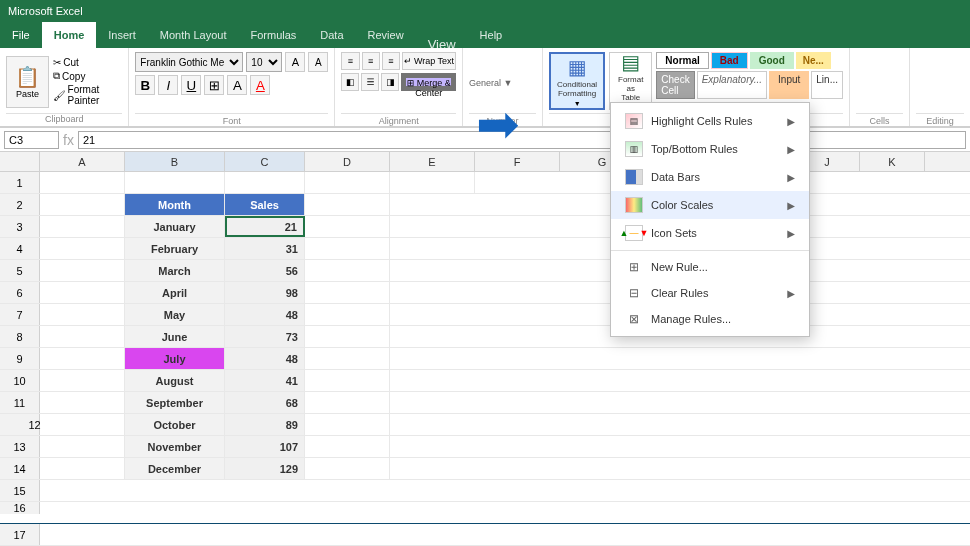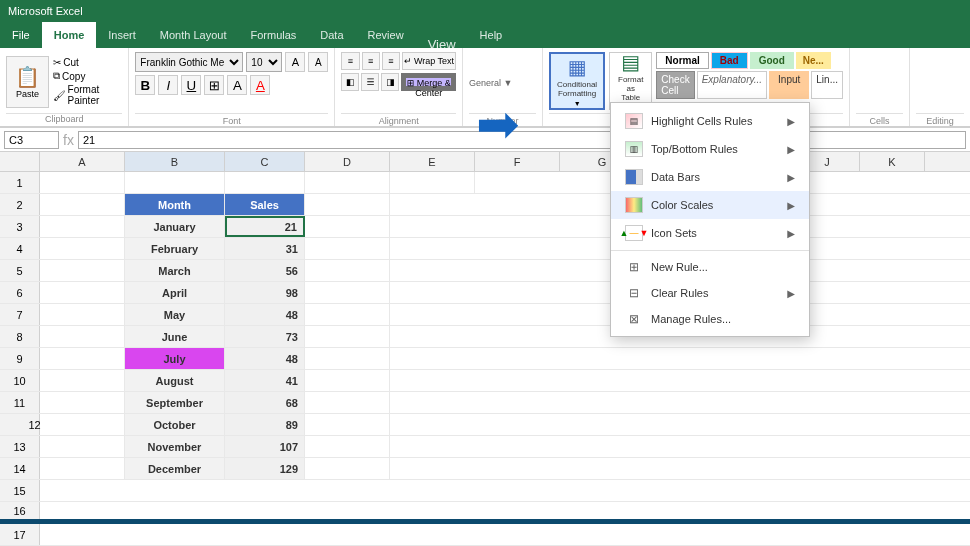--- a/index.html
+++ b/index.html
@@ -269,21 +269,21 @@
             <div style="width: 80px; border-right: 1px solid rgb(232, 232, 232); font-size: 11px; font-weight: bold; background: rgb(240, 240, 240); display: flex; align-items: center; justify-content: flex-end; padding: 0px 6px; color: rgb(51, 51, 51);">129</div>
             <div style="width: 85px; border-right: 1px solid rgb(232, 232, 232); font-size: 11px;"></div>
             <div style="flex: 1 1 0%;"></div>
           </div>
         </div>
 
       <div style="display:flex; height:22px; border-bottom:1px solid #e8e8e8;">
         <div style="width:40px; min-width:40px; border-right:1px solid #d0d0d0; background:#f2f2f2; text-align:center; font-size:11px; display:flex; align-items:center; justify-content:center;">15</div>
         <div style="flex:1;"></div>
       </div>
-      <div style="display:flex; height:22px; border-bottom:5px solid #0c4a6e;">
+      <div style="display:flex; height:22px; border-bottom:1px solid #0c4a6e;flex-direction:column;">
         <div style="width:40px; min-width:40px; border-right:1px solid #d0d0d0; background:#f2f2f2; text-align:center; font-size:11px; display:flex; align-items:center; justify-content:center;">16</div>
         <div style="flex:1;"></div>
       </div>
       <div style="display:flex; height:22px; border-bottom:1px solid #e8e8e8;">
         <div style="width:40px; min-width:40px; border-right:1px solid #d0d0d0; background:#f2f2f2; text-align:center; font-size:11px; display:flex; align-items:center; justify-content:center;">17</div>
         <div style="flex:1;"></div>
       </div>
     </div>
   </div>
 

